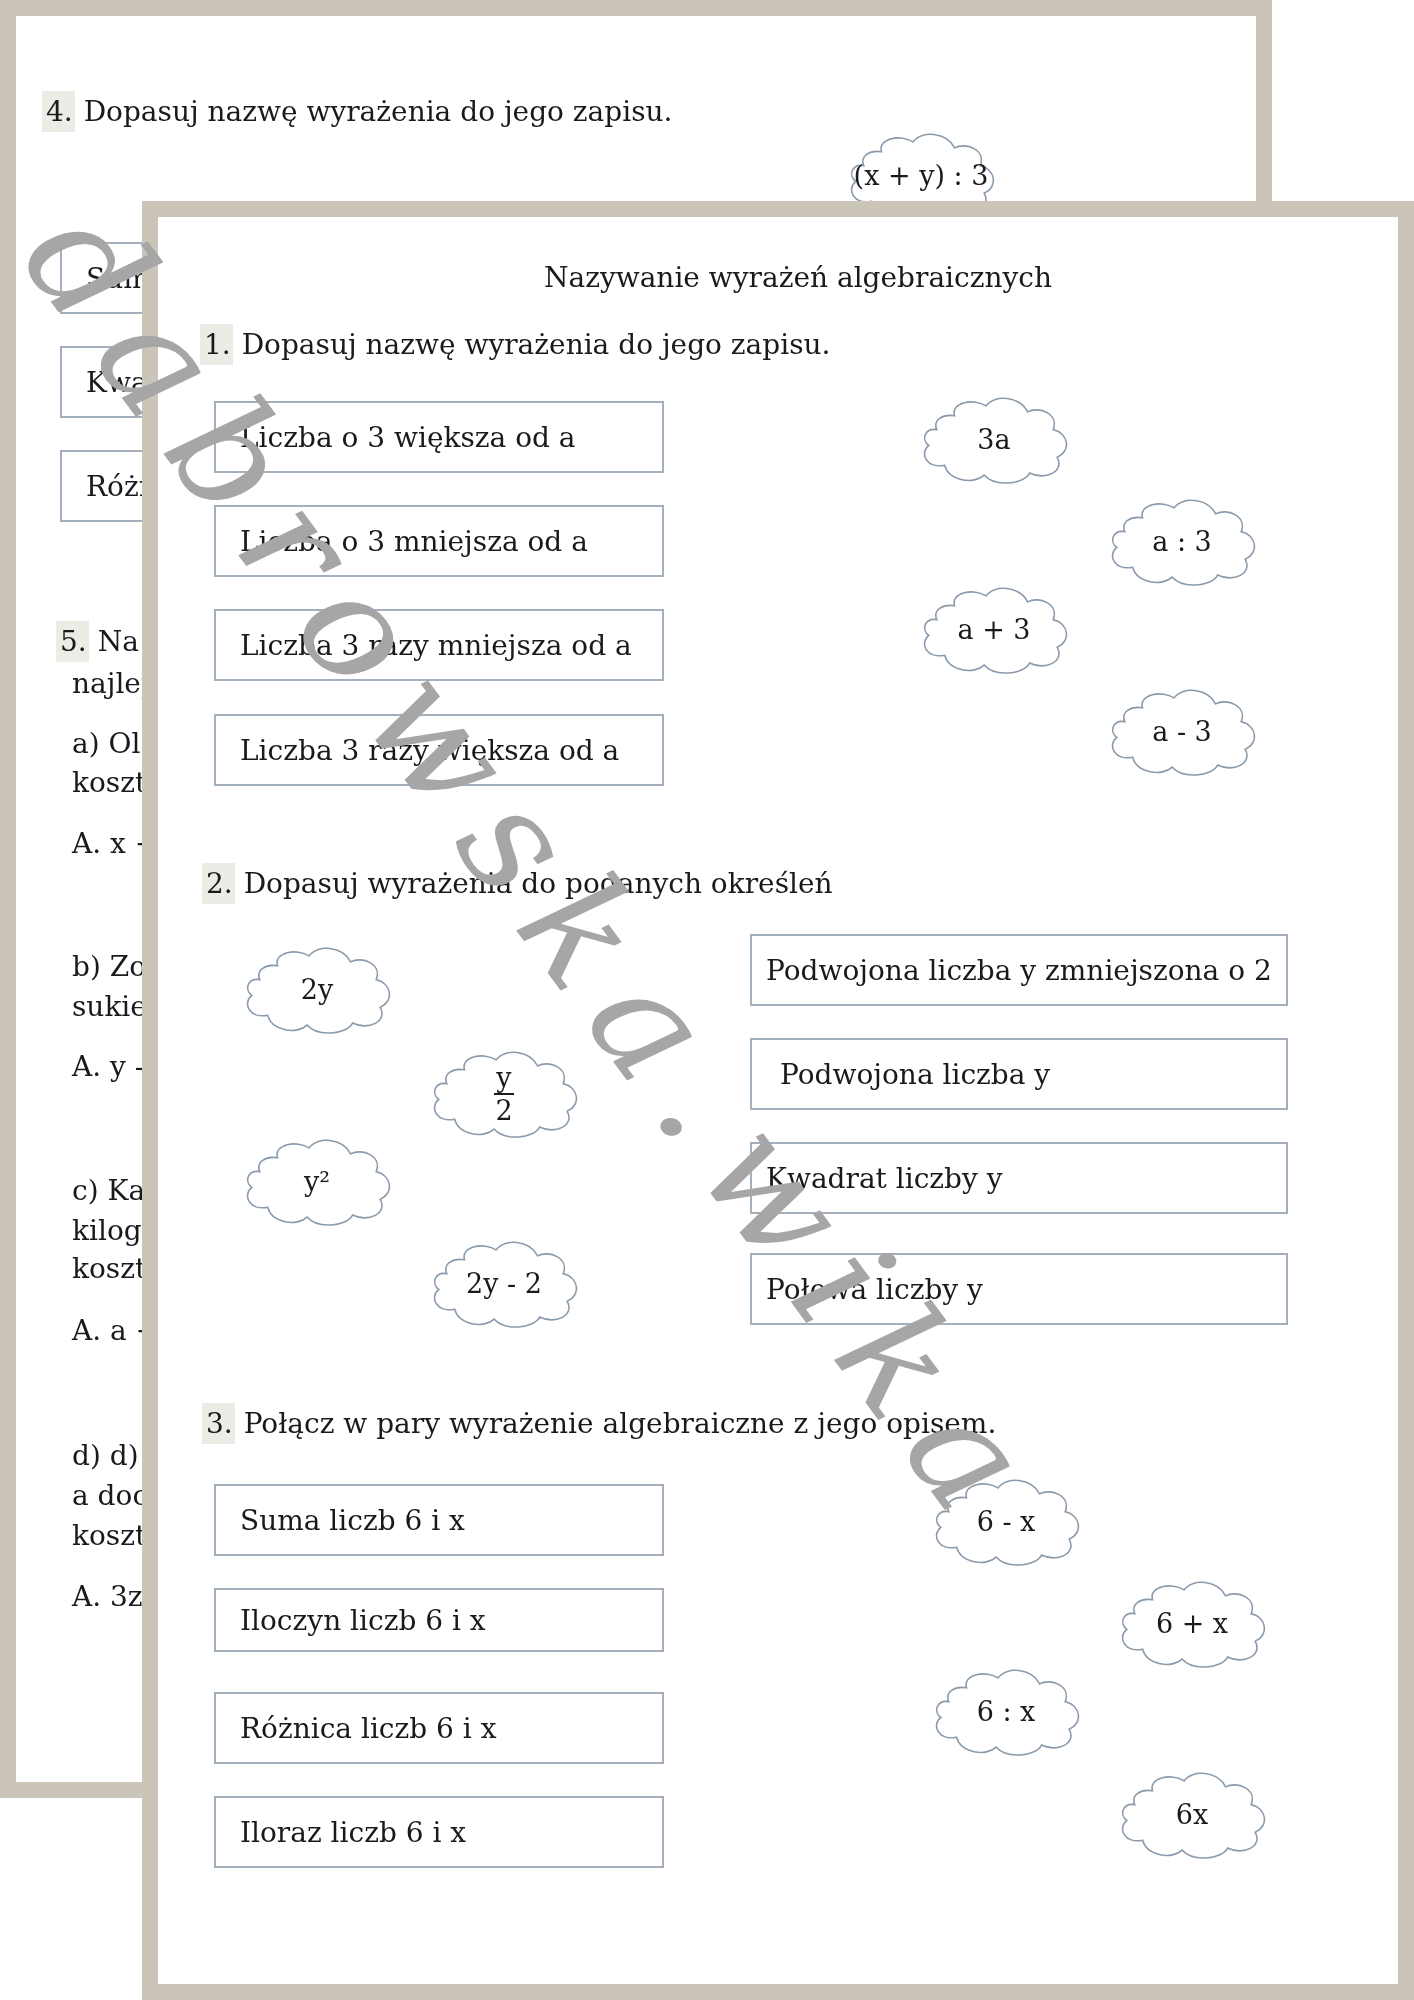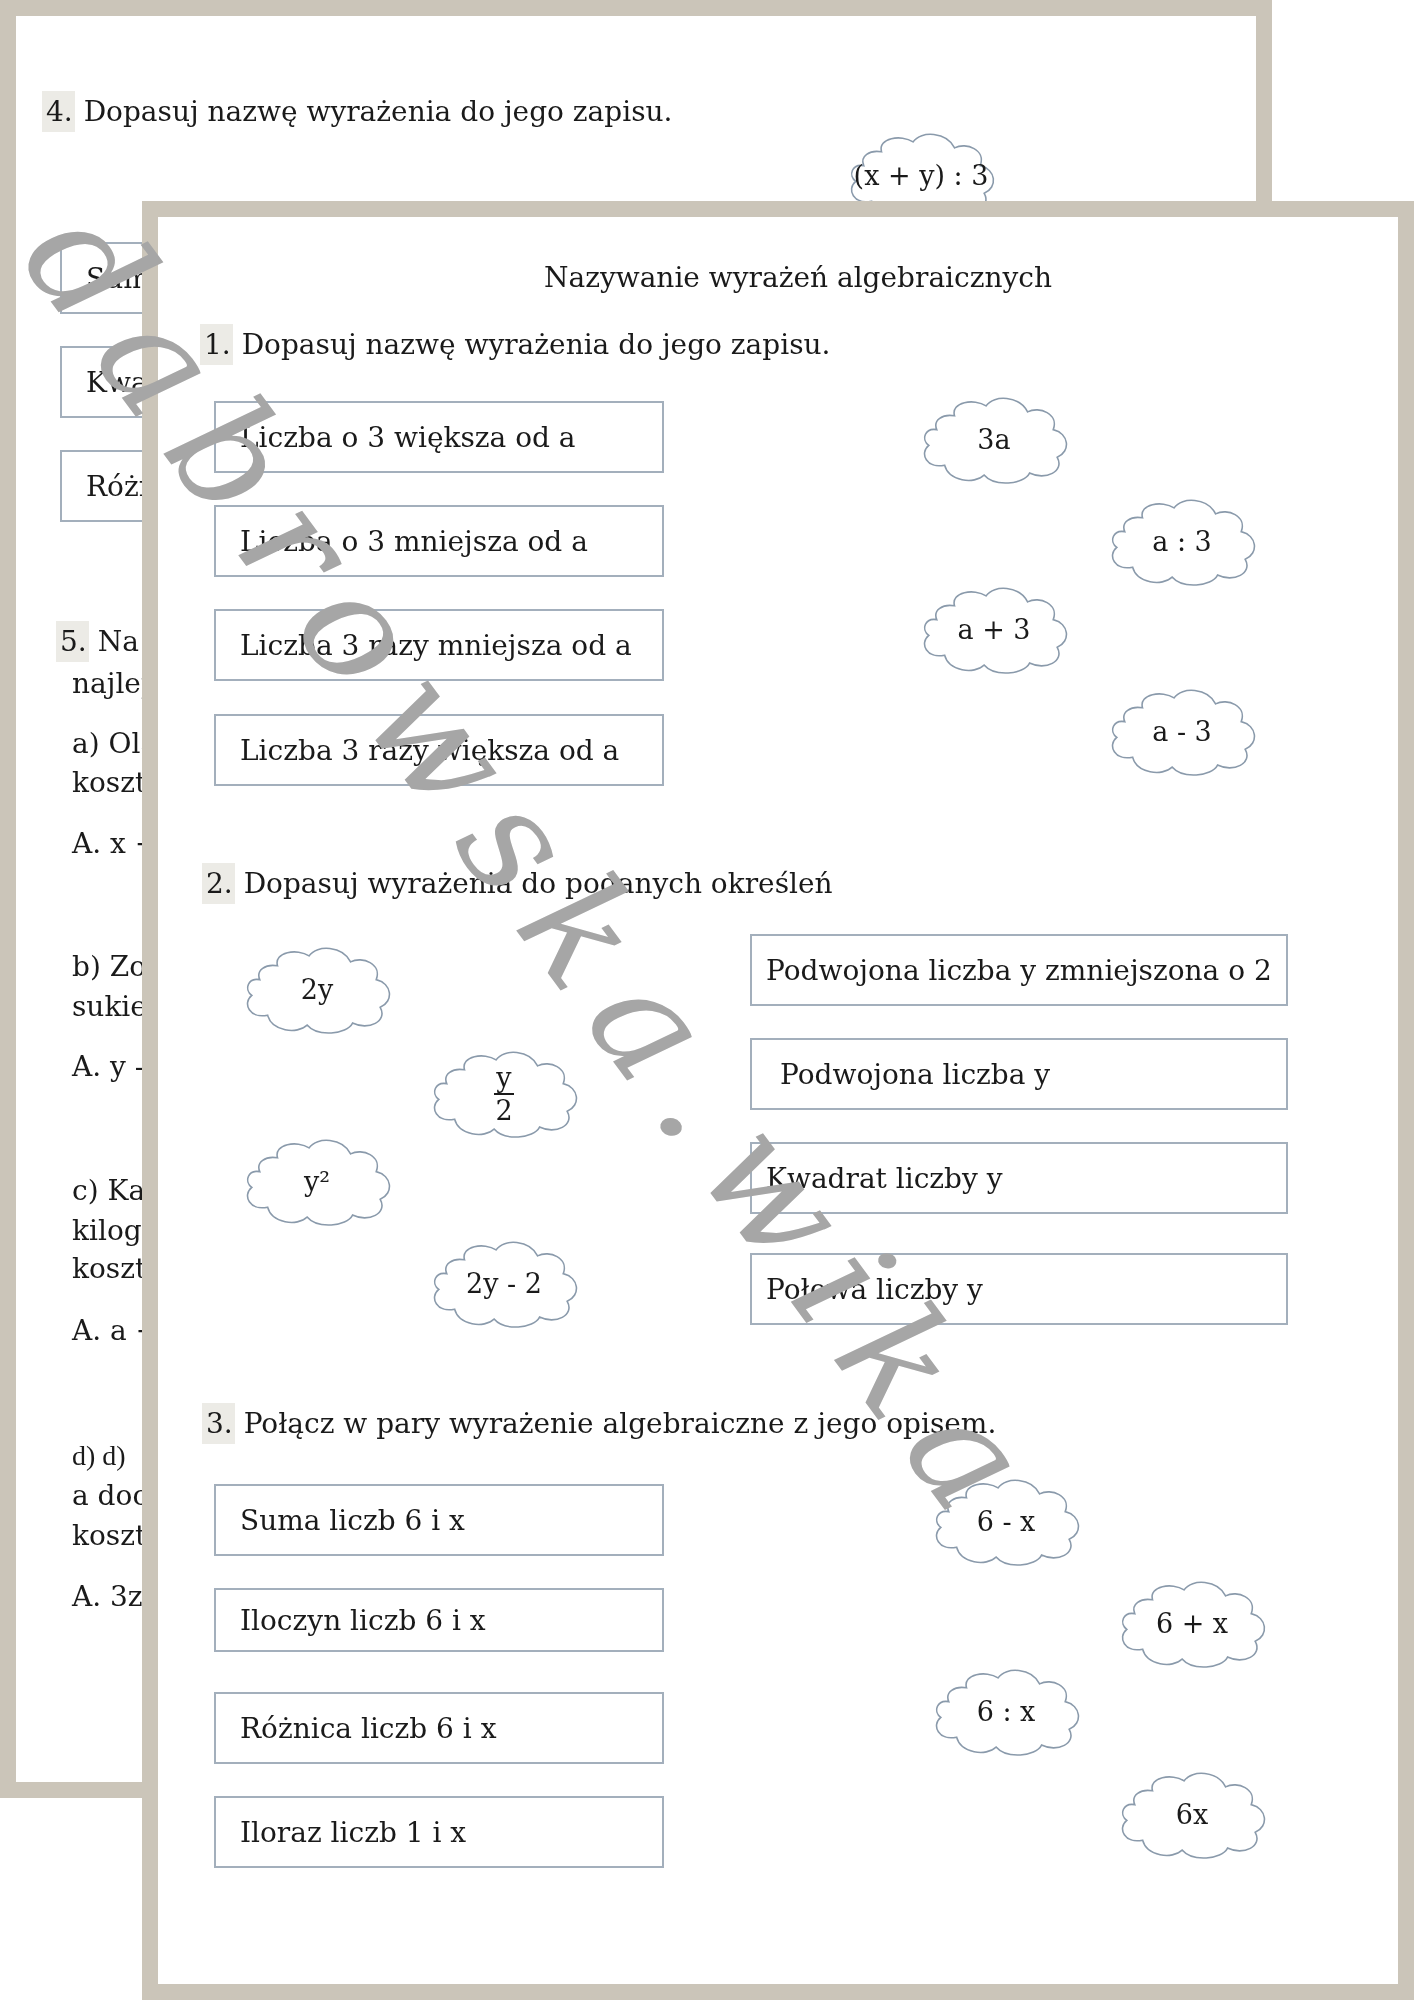--- a/index.html
+++ b/index.html
@@ -58,21 +58,21 @@
   <div class="abs txt" style="left:56px; top:714px;">a) Ola</div>
   <div class="abs txt" style="left:56px; top:753px;">koszt</div>
   <div class="abs txt" style="left:56px; top:814px;">A. x +</div>
   <div class="abs txt" style="left:56px; top:937px;">b) Zo</div>
   <div class="abs txt" style="left:56px; top:977px;">sukie</div>
   <div class="abs txt" style="left:56px; top:1037px;">A. y -</div>
   <div class="abs txt" style="left:56px; top:1161px;">c) Ka</div>
   <div class="abs txt" style="left:56px; top:1201px;">kilogr</div>
   <div class="abs txt" style="left:56px; top:1239px;">koszt</div>
   <div class="abs txt" style="left:56px; top:1301px;">A. a +</div>
-  <div class="abs txt" style="left:56px; top:1426px;font-family:Liberation Serif, serif;">d) d)</div>
+  <div class="abs txt" style="left:56px; top:1426px;">d) d)</div>
   <div class="abs txt" style="left:56px; top:1466px;">a doc</div>
   <div class="abs txt" style="left:56px; top:1506px;">koszt</div>
   <div class="abs txt" style="left:56px; top:1567px;">A. 3z</div>
 </div>
 
 <div id="front" class="page">
   <div class="abs title" style="left:0; width:1240px; top:44px; text-align:center;">Nazywanie wyrażeń algebraicznych</div>
 
   <div class="abs txt" style="left:42px; top:114px;">
     <span class="num">1.</span>
@@ -146,21 +146,21 @@
   <div class="box" style="left:592px; top:925px; width:538px; height:72px; padding-left:14px;">Kwadrat liczby y</div>
   <div class="box" style="left:592px; top:1029px; width:538px; height:72px; padding-left:14px;margin-top:7px;">Połowa liczby y</div>
 
   <div class="abs txt" style="left:44px; top:1193px;">
     <span class="num">3.</span>
     <span>Połącz w pary wyrażenie algebraiczne z jego opisem.</span>
   </div>
   <div class="box" style="left:56px; top:1267px; width:450px; height:72px;">Suma liczb 6 i x</div>
   <div class="box" style="left:56px; top:1371px; width:450px; height:64px;">Iloczyn liczb 6 i x</div>
   <div class="box" style="left:56px; top:1475px; width:450px; height:72px;">Różnica liczb 6 i x</div>
-  <div class="box" style="left:56px; top:1579px; width:450px; height:72px;">Iloraz liczb 1 i x</div>
+  <div class="box" style="left:56px; top:1579px; width:450px; height:72px;">Iloraz liczb 6 i x</div>
 
   <div class="cloud" style="left:769px; top:1253px;">
     <svg viewBox="0 0 160 104">
         <use href="#cloudpath" fill="#fff" stroke="#8a9aab" stroke-width="1.6"></use>
       </svg>
     <div class="label">6 - x</div>
   </div>
   <div class="cloud" style="left:955px; top:1355px;">
     <svg viewBox="0 0 160 104">
         <use href="#cloudpath" fill="#fff" stroke="#8a9aab" stroke-width="1.6"></use>

